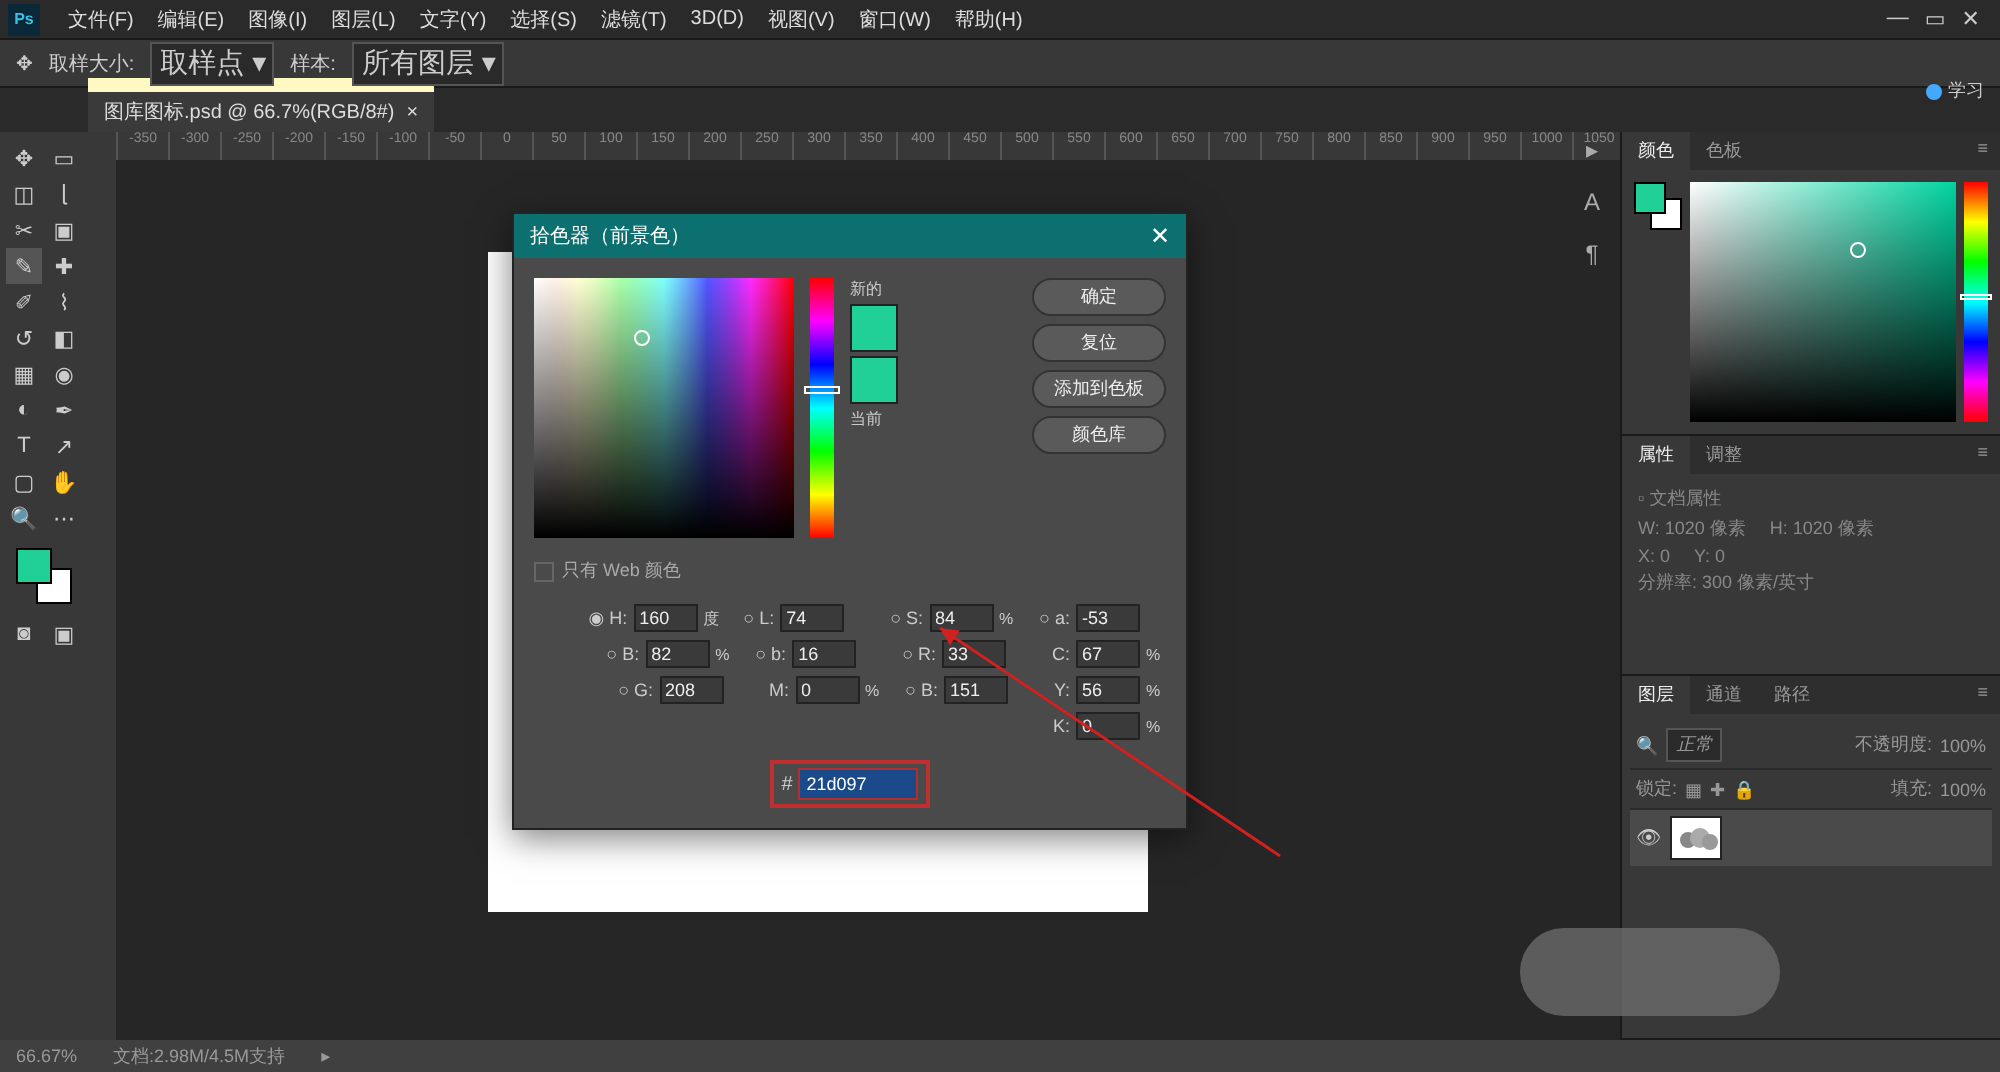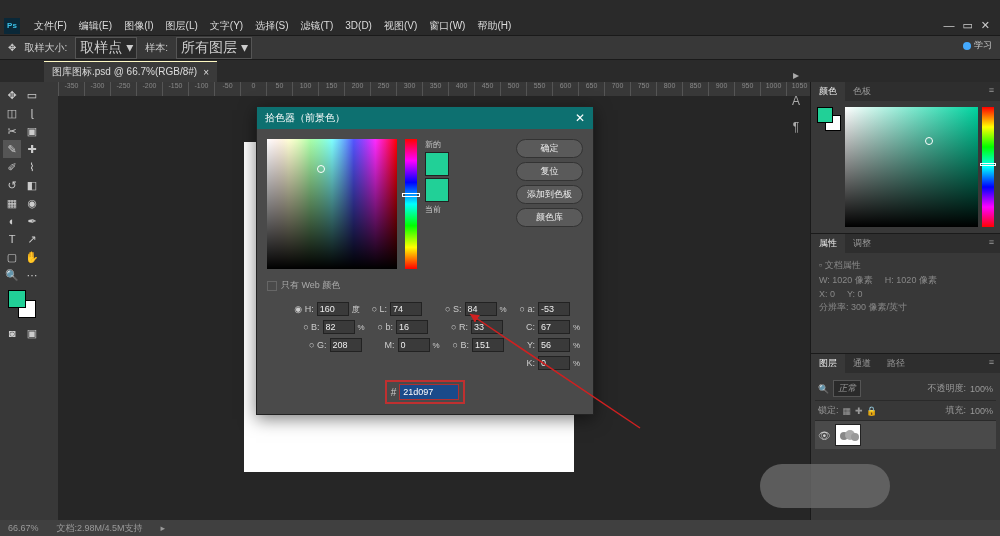--- a/index.html
+++ b/index.html
@@ -1,32 +1,32 @@
 <!DOCTYPE html>
 <html><head>
 <meta charset="utf-8">
 <style>
 * { margin: 0; padding: 0; box-sizing: border-box; font-family: "Microsoft YaHei", Arial, sans-serif; }
 body { background: #2a2a2a; width: 1000px; height: 536px; overflow: hidden; position: relative; color: #ccc; font-size: 10px; }
 
 
-.menubar { background: #2a2a2a; height: 20px; display: flex; align-items: center; padding: 0 4px; border-bottom: 1px solid #1a1a1a; margin-top: 16px; }
+.menubar { background: #2a2a2a; height: 20px; display: flex; align-items: center; padding: 0 4px; border-bottom: 1px solid #1a1a1a; }
 .menubar .ps-logo { width: 16px; height: 16px; background: #0a2838; color: #3ac1e8; display: flex; align-items: center; justify-content: center; font-size: 8px; font-weight: bold; margin-right: 8px; }
 .menubar .menu-item { padding: 0 6px; font-size: 10px; color: #ddd; cursor: pointer; }
 .window-controls { margin-left: auto; display: flex; gap: 8px; color: #ccc; padding-right: 6px; }
 .window-controls span { font-size: 11px; cursor: pointer; }
 
 
 .optionsbar { height: 24px; background: #383838; display: flex; align-items: center; padding: 0 8px; gap: 8px; font-size: 10px; border-bottom: 1px solid #1a1a1a; }
 .optionsbar .dropdown { background: #2a2a2a; border: 1px solid #555; padding: 1px 14px 1px 4px; font-size: 14px; color: #ccc; position: relative; }
 .optionsbar .dropdown::after { content: "▾"; position: absolute; right: 3px; }
 
 
 .doctabs { height: 22px; background: #2a2a2a; display: flex; align-items: flex-end; padding-left: 44px; }
-.doctab { background: #3a3a3a; padding: 3px 8px; font-size: 10px; color: #ddd; border-top: 1px solid #fef9c3; display: flex; align-items: center; gap: 6px; }
+.doctab { background: #3a3a3a; padding: 3px 8px; font-size: 10px; color: #ddd; border-top: 7px solid #fef9c3; display: flex; align-items: center; gap: 6px; }
 .doctab .close { font-size: 10px; cursor: pointer; }
 
 
 .main { display: flex; height: 454px; }
 
 
 .toolbar-left { width: 44px; background: #383838; display: flex; flex-direction: column; align-items: center; padding: 4px 0; gap: 0; }
 .toolrow { display: flex; gap: 2px; }
 .tool { width: 18px; height: 18px; display: flex; align-items: center; justify-content: center; font-size: 11px; color: #ccc; cursor: pointer; }
 .tool.active { background: #555; }

